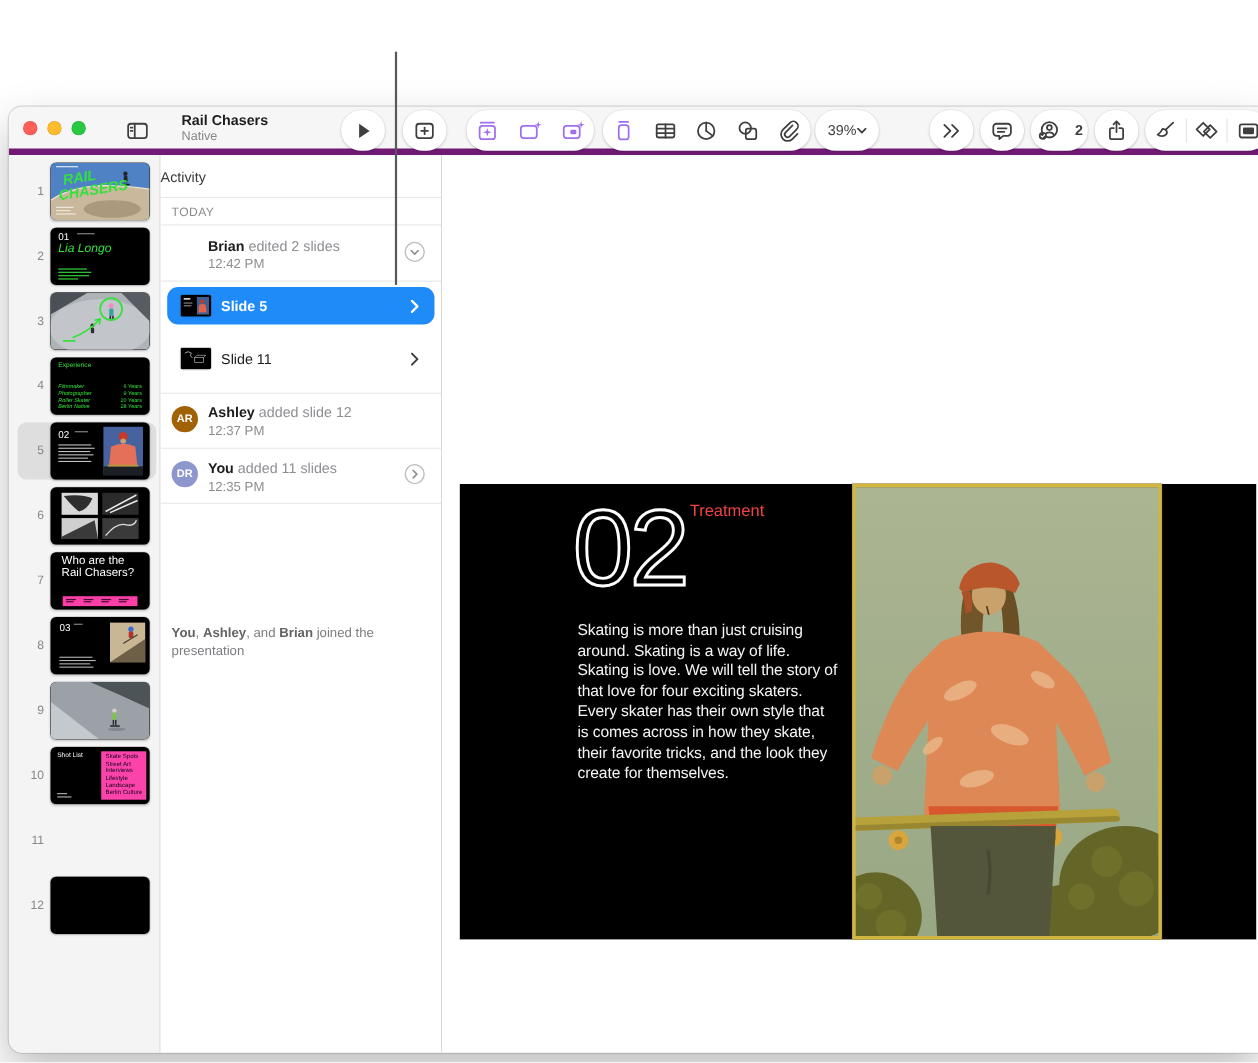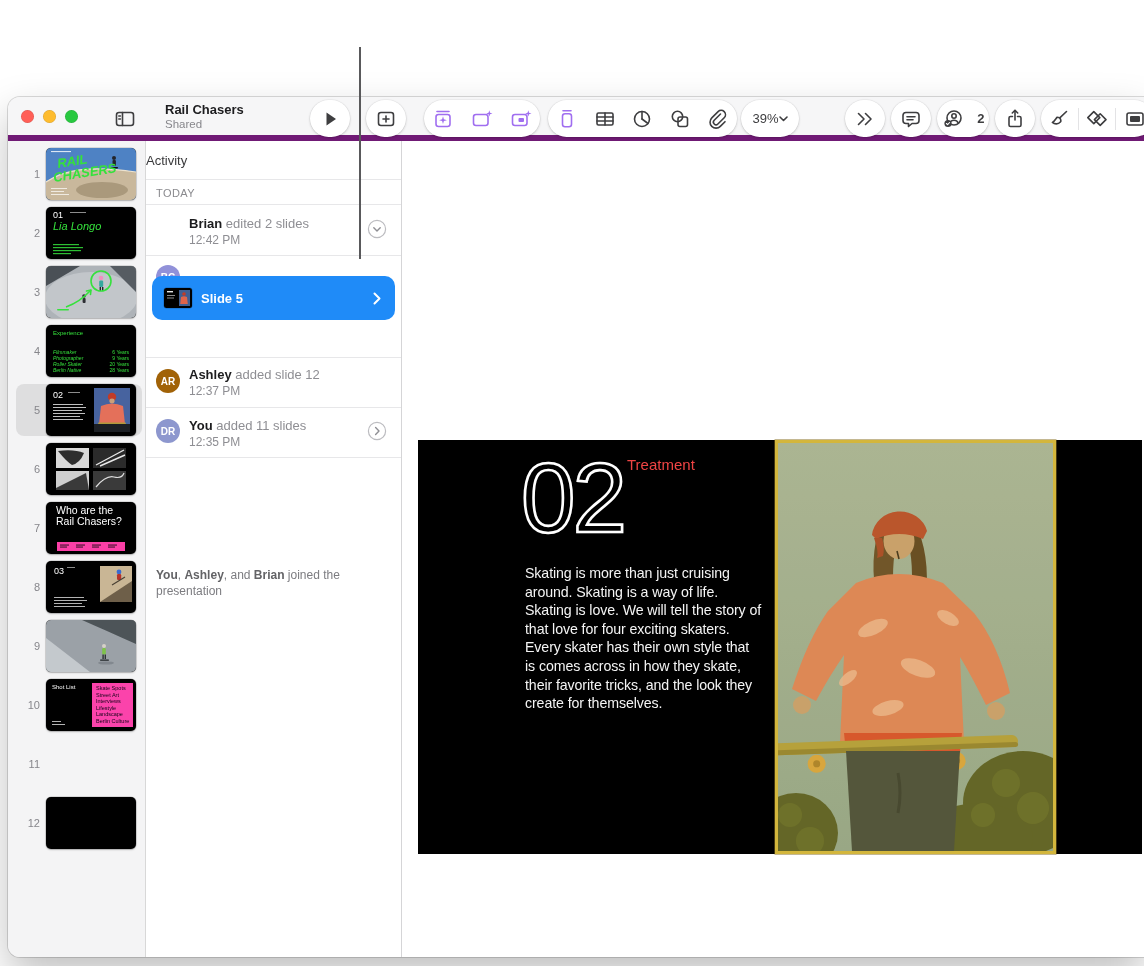--- a/index.html
+++ b/index.html
@@ -68,22 +68,22 @@
     border-right:1px solid #d5d5d7; }
   #activity-header { position:absolute; left:0; top:12px; width:100%; text-align:left; font-size:13px; color:#3a3a3c; }
   .hline { position:absolute; left:0; width:100%; height:1px; background:#e7e7e9; }
   #today-label { position:absolute; left:10px; top:46px; font-size:11px; color:#8a8a8e; letter-spacing:.4px; }
   .act-avatar { position:absolute; left:10px; width:24px; height:24px; border-radius:50%; color:#fff;
     font-size:10px; font-weight:bold; display:flex; align-items:center; justify-content:center; }
   .act-text { position:absolute; left:43px; font-size:13px; color:#8e8e93; }
   .act-text b { color:#1c1c1e; }
   .act-time { position:absolute; left:43px; font-size:12px; color:#8e8e93; }
   .act-disc { position:absolute; right:14px; width:20px; height:20px; }
-  .slide-row { position:absolute; left:6px; width:243px; height:44px; border-radius:10px;
-    display:flex; align-items:center;margin-top:15px; }
+  .slide-row { position:absolute; left:6px; width:243px; height:34px; border-radius:10px;
+    display:flex; align-items:center; }
   .slide-row .mini { width:28px; height:20px; border-radius:2.5px; overflow:hidden; margin-left:12px;
     box-shadow:0 0 0 .5px rgba(0,0,0,.25); flex:0 0 28px; }
   .slide-row .lbl { font-size:13px; margin-left:9px; flex:1; }
   .slide-row.blue { background:#1f8bf8; }
   .slide-row.blue .lbl { color:#fff; font-weight:bold; }
   .slide-row.white .lbl { color:#1c1c1e; }
   .slide-row .chev { margin-right:14px; }
   #act-footer { position:absolute; left:10px; top:426px; width:228px; font-size:12px; color:#7c7c80; line-height:16px; }
   #act-footer b { color:#636366; }
 
@@ -120,21 +120,21 @@
         <svg width="24" height="24" viewBox="0 0 24 24">
           <rect class="ic" x="3.5" y="5.5" width="17" height="13" rx="2.5"></rect>
           <line class="ic" x1="9.5" y1="5.5" x2="9.5" y2="18.5"></line>
           <line class="ic" x1="5.8" y1="9" x2="7.4" y2="9" stroke-width="1.3"></line>
           <line class="ic" x1="5.8" y1="12" x2="7.4" y2="12" stroke-width="1.3"></line>
         </svg>
       </div>
 
       <div id="title-block">
         <div class="t1">Rail Chasers</div>
-        <div class="t2">Shared</div>
+        <div class="t2">Native</div>
       </div>
 
       <div class="pill" style="left:302px;width:40px;">
         <svg width="24" height="24" viewBox="0 0 24 24">
           <path class="icfill" d="M8.5 5.5 L18 12 L8.5 18.5 Z"></path>
         </svg>
       </div>
 
       <div class="pill" style="left:358px;width:40px;">
         <svg width="24" height="24" viewBox="0 0 24 24">
@@ -503,20 +503,34 @@
             <rect x="3" y="7" width="8" height="1" fill="#fff" opacity=".55"></rect>
             <rect x="3" y="9.5" width="7" height="1" fill="#fff" opacity=".55"></rect>
           </svg>
         </div>
         <div class="lbl">Slide 5</div>
         <svg class="chev" width="8" height="13" viewBox="0 0 8 13">
           <path d="M1.5 1.5 L6.5 6.5 L1.5 11.5" stroke="#fff" stroke-width="2" fill="none" stroke-linecap="round" stroke-linejoin="round"></path>
         </svg>
       </div>
 
+      <div class="slide-row white" style="top:168px;">
+        <div class="mini">
+          <svg width="28" height="20" viewBox="0 0 28 20">
+            <rect width="28" height="20" fill="#000"></rect>
+            <path d="M4 5 q3 -2.5 6 0 q-2 3 1 4" stroke="#cfcfcf" stroke-width=".7" fill="none"></path>
+            <rect x="13" y="9" width="8" height="4.5" stroke="#bbb" stroke-width=".6" fill="none"></rect>
+            <path d="M13 9 l2 -2 h8 l-2 2" stroke="#bbb" stroke-width=".6" fill="none"></path>
+          </svg>
+        </div>
+        <div class="lbl">Slide 11</div>
+        <svg class="chev" width="8" height="13" viewBox="0 0 8 13">
+          <path d="M1.5 1.5 L6.5 6.5 L1.5 11.5" stroke="#3c3c43" stroke-width="1.8" fill="none" stroke-linecap="round" stroke-linejoin="round"></path>
+        </svg>
+      </div>
       <div class="hline" style="top:216px;"></div>
 
       <div>
         <div class="act-avatar" style="top:228px;background:#a16207;">AR</div>
         <div class="act-text" style="top:226px;"><b>Ashley</b><span> added slide 12</span></div>
         <div class="act-time" style="top:243px;">12:37 PM</div>
       </div>
       <div class="hline" style="top:266px;"></div>
 
       <div>

